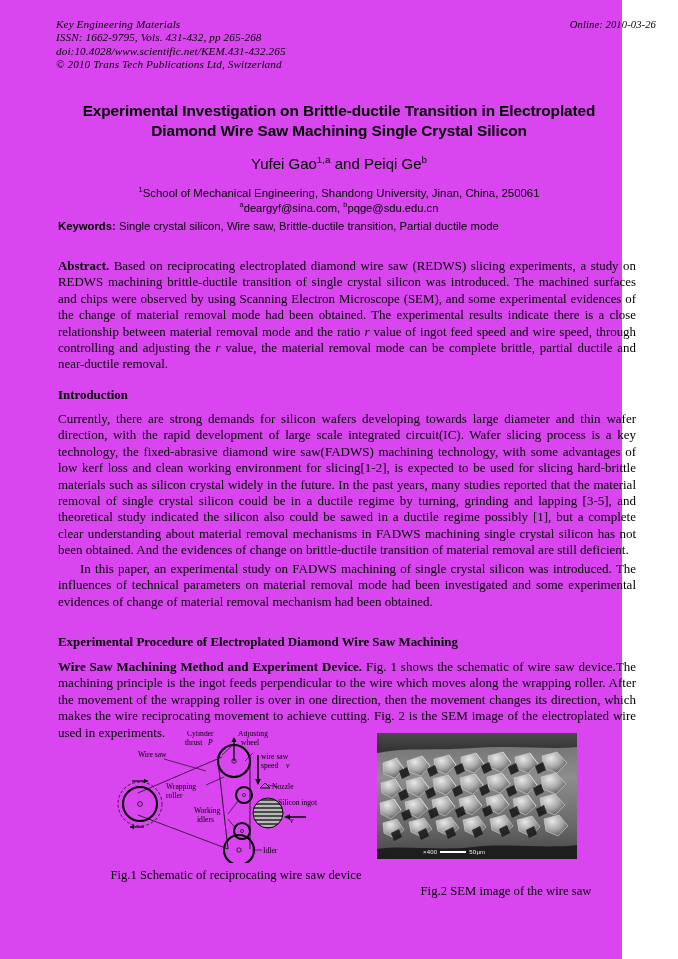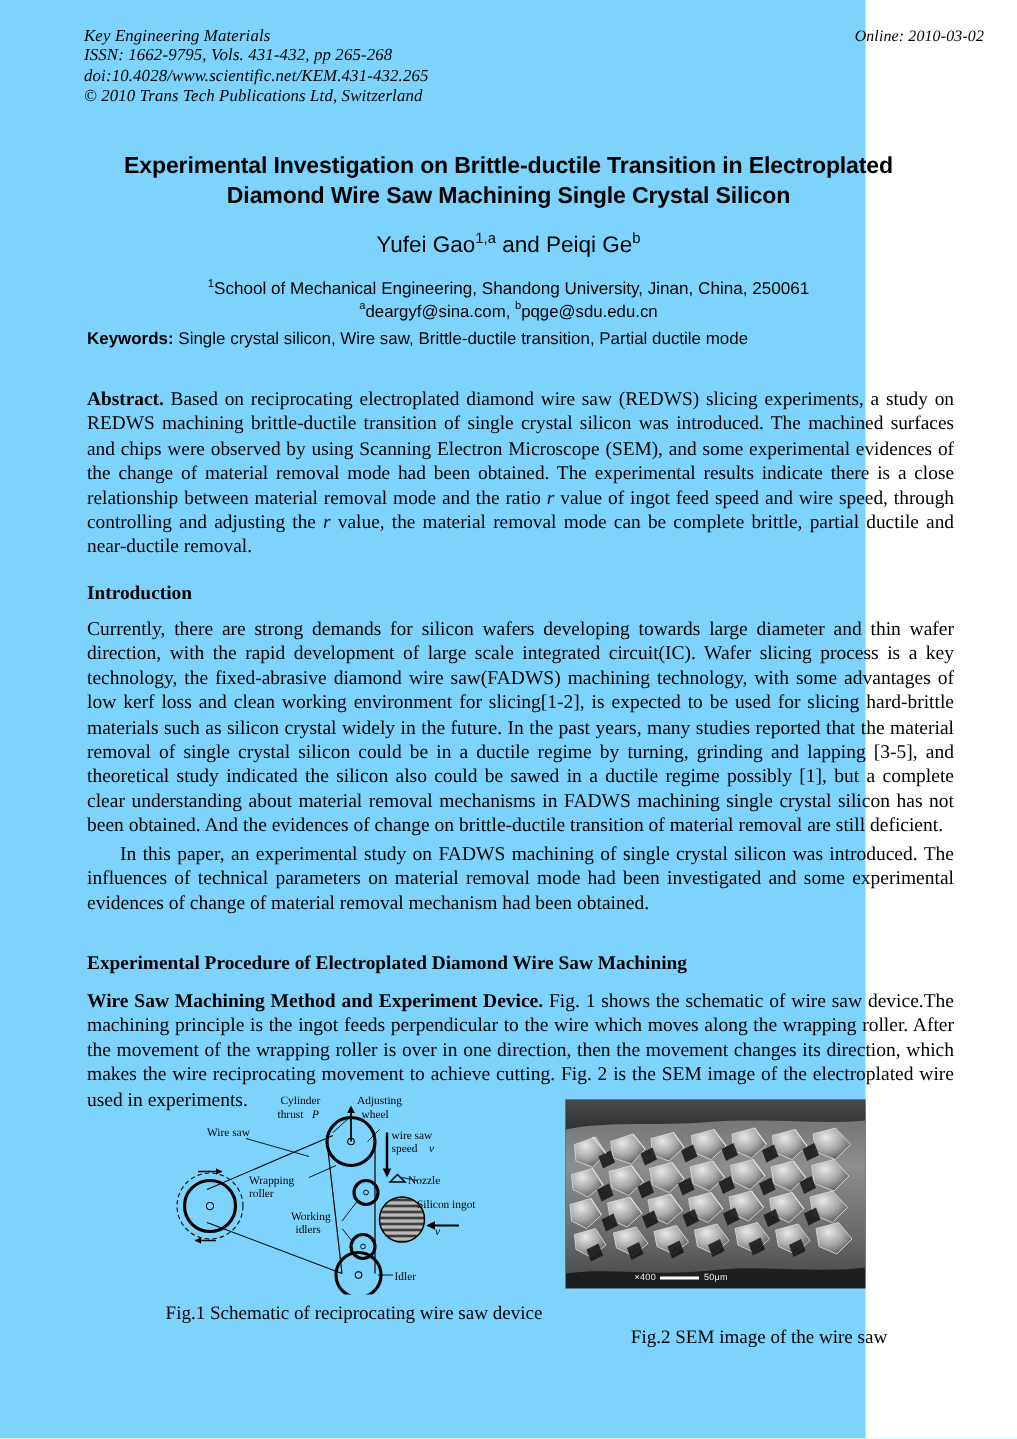--- a/index.html
+++ b/index.html
@@ -13,21 +13,22 @@
     position: relative;
     font-family: "Liberation Serif", serif;
     color: #000000;
     overflow: hidden;
   }
   .page {
     position: absolute;
     left: 0; top: 0;
     width: 577px;
     height: 959px;
-    background: #7dd3fc;
+    background: #d946ef;
+    padding-left: 45px;
   }
 
   
   .journal-header {
     position: absolute;
     left: 56px;
     top: 18px;
     width: 600px;
   }
   .jh-row1 {
@@ -217,21 +218,21 @@
   .diagram-text.ital { font-style: italic; }
 </style>
 </head>
 <body>
 
 <div class="page">
 
   <div class="journal-header">
     <div class="jh-row1">
       <span class="jh-name">Key Engineering Materials</span>
-      <span class="jh-online">Online: 2010-03-02</span>
+      <span class="jh-online">Online: 2010-03-26</span>
     </div>
     <span class="jh-line">ISSN: 1662-9795, Vols. 431-432, pp 265-268</span>
     <span class="jh-line">doi:10.4028/www.scientific.net/KEM.431-432.265</span>
     <span class="jh-line">© 2010 Trans Tech Publications Ltd, Switzerland</span>
   </div>
 
   <div class="title-block">
     <h1 class="paper-title">
       <span>Experimental Investigation on Brittle-ductile Transition in Electroplated</span><br>
       <span>Diamond Wire Saw Machining Single Crystal Silicon</span>

